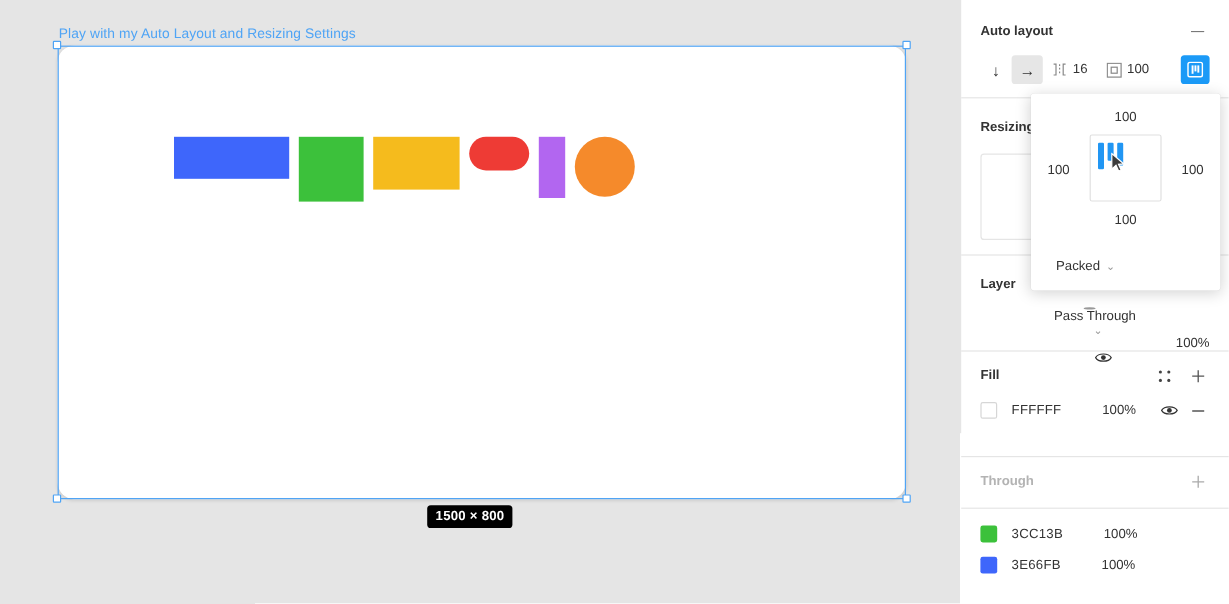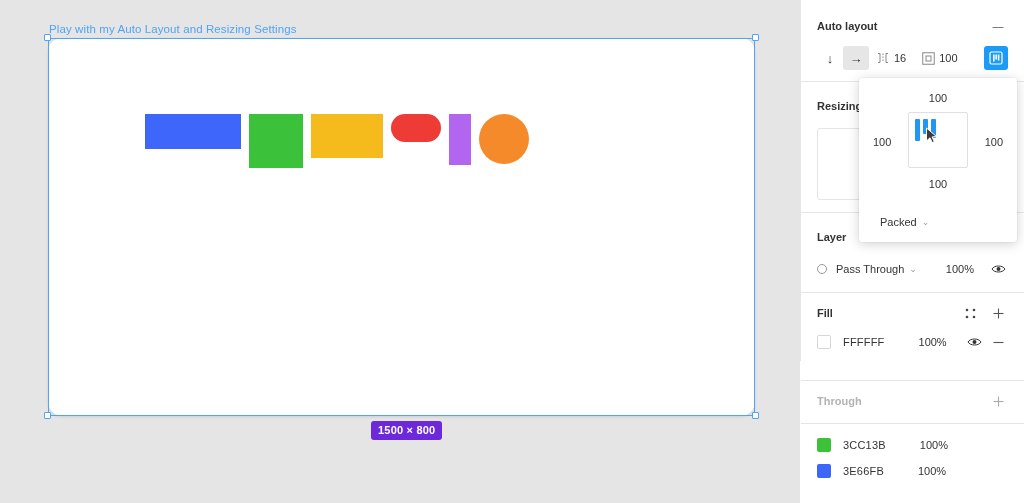--- a/index.html
+++ b/index.html
@@ -61,22 +61,22 @@
     position: absolute;
     left: 97px; top: 76px;
     display: flex;
     align-items: flex-start;
     gap: 8px;
   }
   .shape { display: block; }
 
   #dim-badge {
     position: absolute;
-    left: 371px; top: 421px;
-    background: #6d28d9;
+    left: 356px; top: 421px;
+    background: #000000;
     color: #ffffff;
     font-size: 11px;
     font-weight: bold;
     padding: 3px 7px 4px;
     border-radius: 3px;
     white-space: nowrap;
     letter-spacing: 0.2px;
   }
 
   
@@ -139,21 +139,21 @@
   }
   #resize-inner {
     width: 64px; height: 44px;
     border: 1.5px solid #999;
   }
 
   
   #layer { padding-top: 8px; padding-bottom: 10px; }
   #layer-row {
     display: flex; align-items: center;
-    height: 26px; margin-top: 3px;
+    height: 26px; margin-top: 3px; flex-direction: column;
   }
   .blend-circle {
     width: 10px; height: 10px;
     border: 1px solid #999; border-radius: 50%;
     margin-right: 9px;
   }
   .blend-label { font-size: 11px; color: #333; }
   .chev { margin-left: 5px; color: #999; font-size: 9px; }
   .pct { margin-left: auto; font-size: 11px; color: #333; }
 

